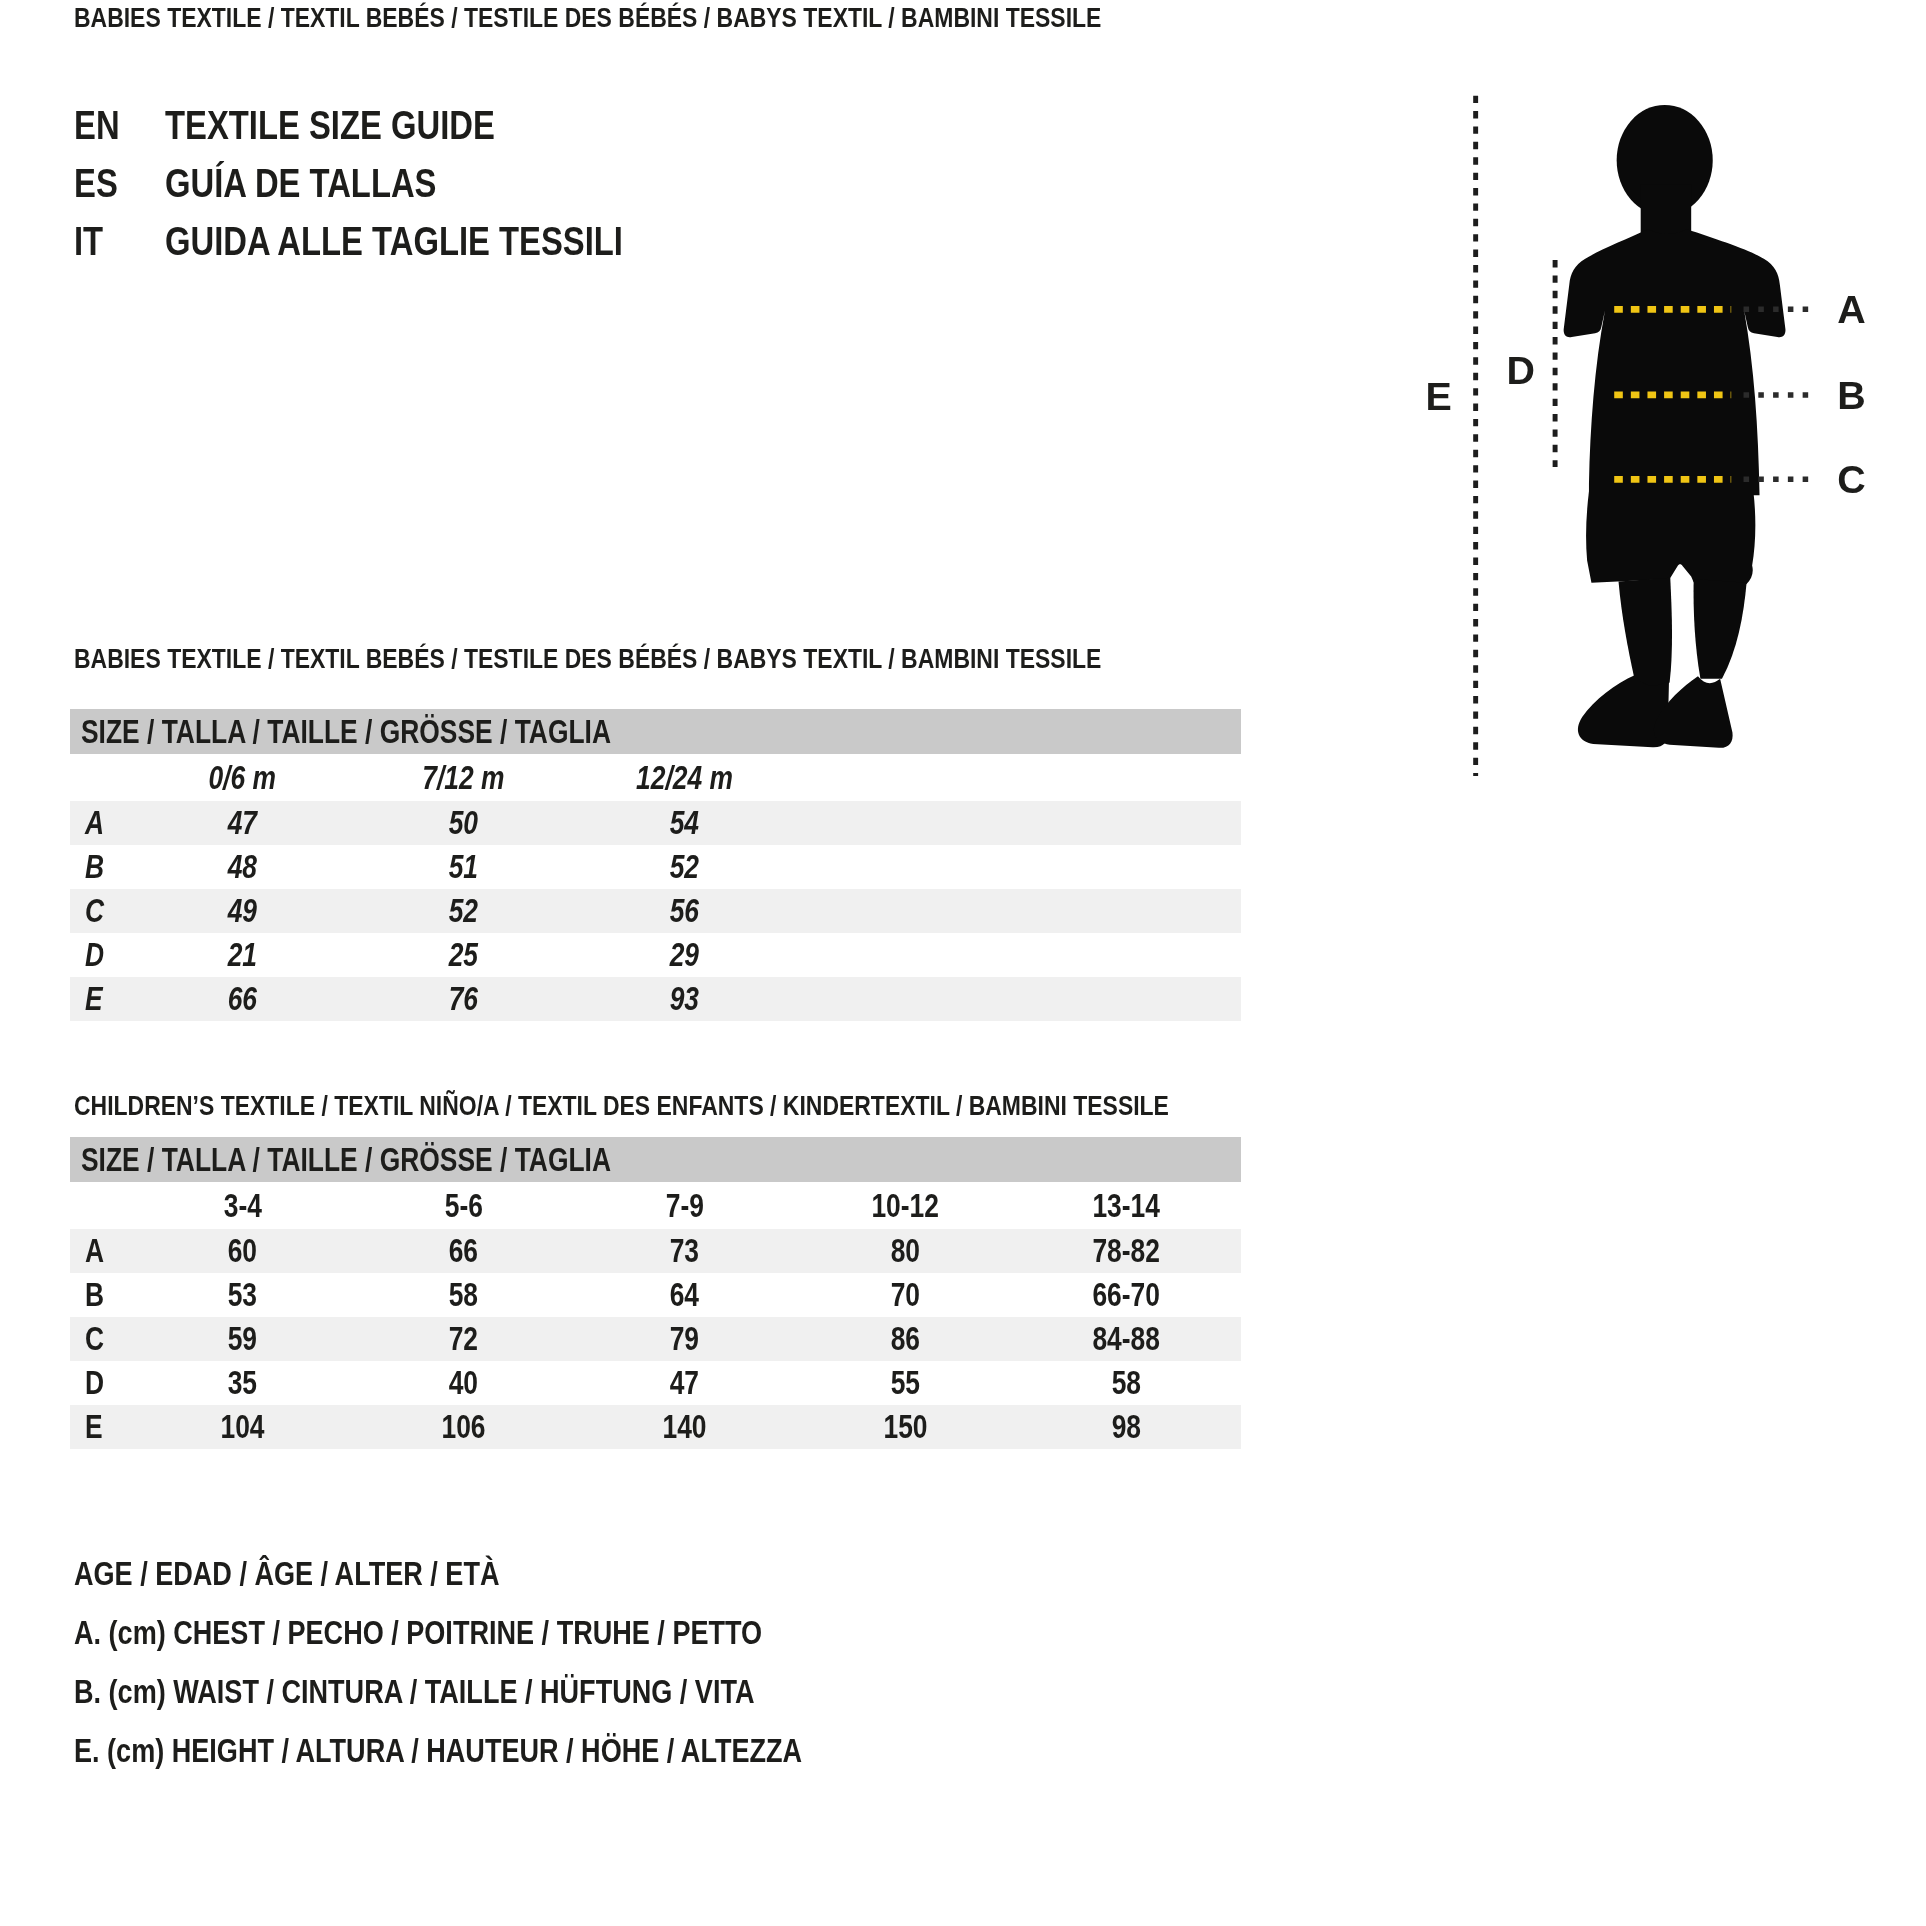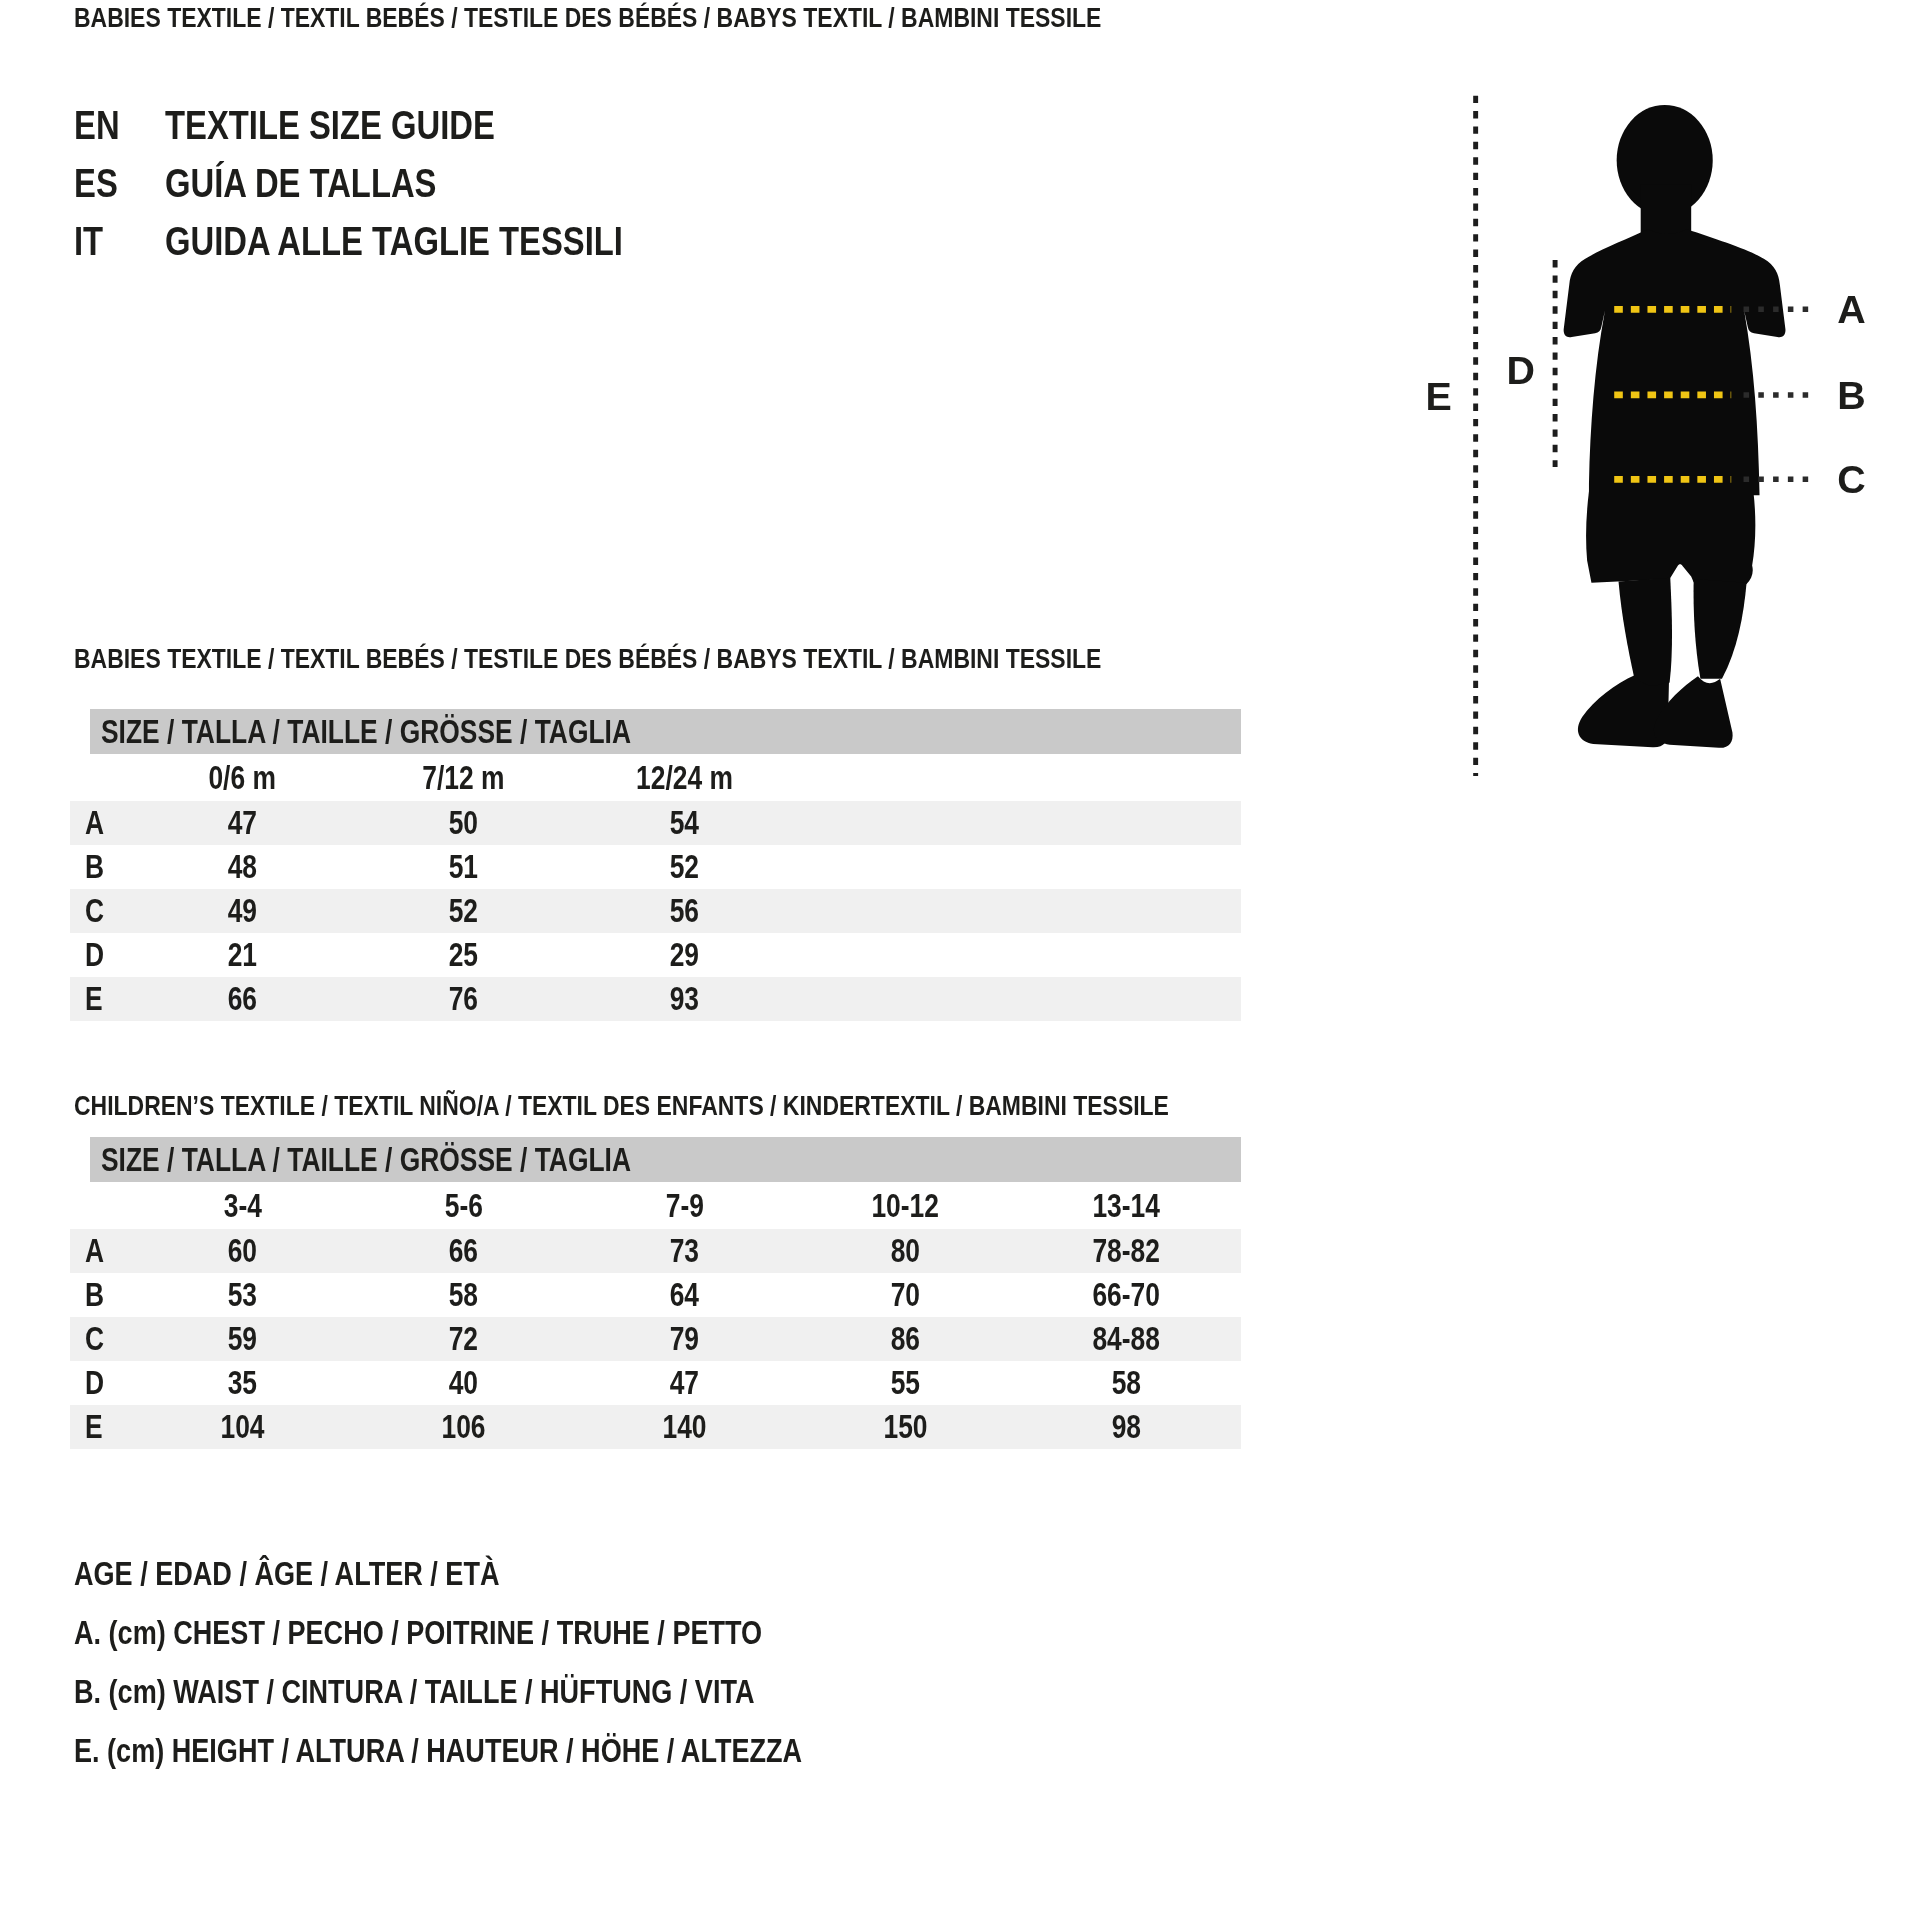--- a/index.html
+++ b/index.html
@@ -19,22 +19,22 @@
 
   
   .section-title{position:absolute;left:74px;font-size:28px;line-height:35px;}
   #babies-title{top:641px;}
   #children-title{top:1088px;}
 
   
   .size-table{position:absolute;left:70px;width:1171px;}
   #babies-table{top:709px;}
   #children-table{top:1137px;}
-  .bar{height:45px;background:#c9c9c9;display:flex;align-items:center;padding-left:11px;font-size:33px;margin-left:20px;}
-  .g3{display:grid;grid-template-columns:62px 221px 221px 221px 1fr;align-items:center;}
+  .bar{height:45px;background:#c9c9c9;display:flex;align-items:center;padding-left:11px;font-size:33px;}
+  .g3{display:grid;grid-template-columns:62px 221px 221px 221px 1fr;align-items:center;font-style:italic;}
   .g5{display:grid;grid-template-columns:62px 221px 221px 221px 221px 221px 1fr;align-items:center;}
   .colhead-row{height:47px;font-size:33px;}
   .trow{height:44px;font-size:33px;}
   .stripe{background:#f0f0f0;}
   .rlabel{padding-left:15px;}
   .cell{text-align:center;}
 
   
   .legend{position:absolute;left:74px;top:1544px;font-size:33px;}
   .legend-line{height:59px;display:flex;align-items:center;}

